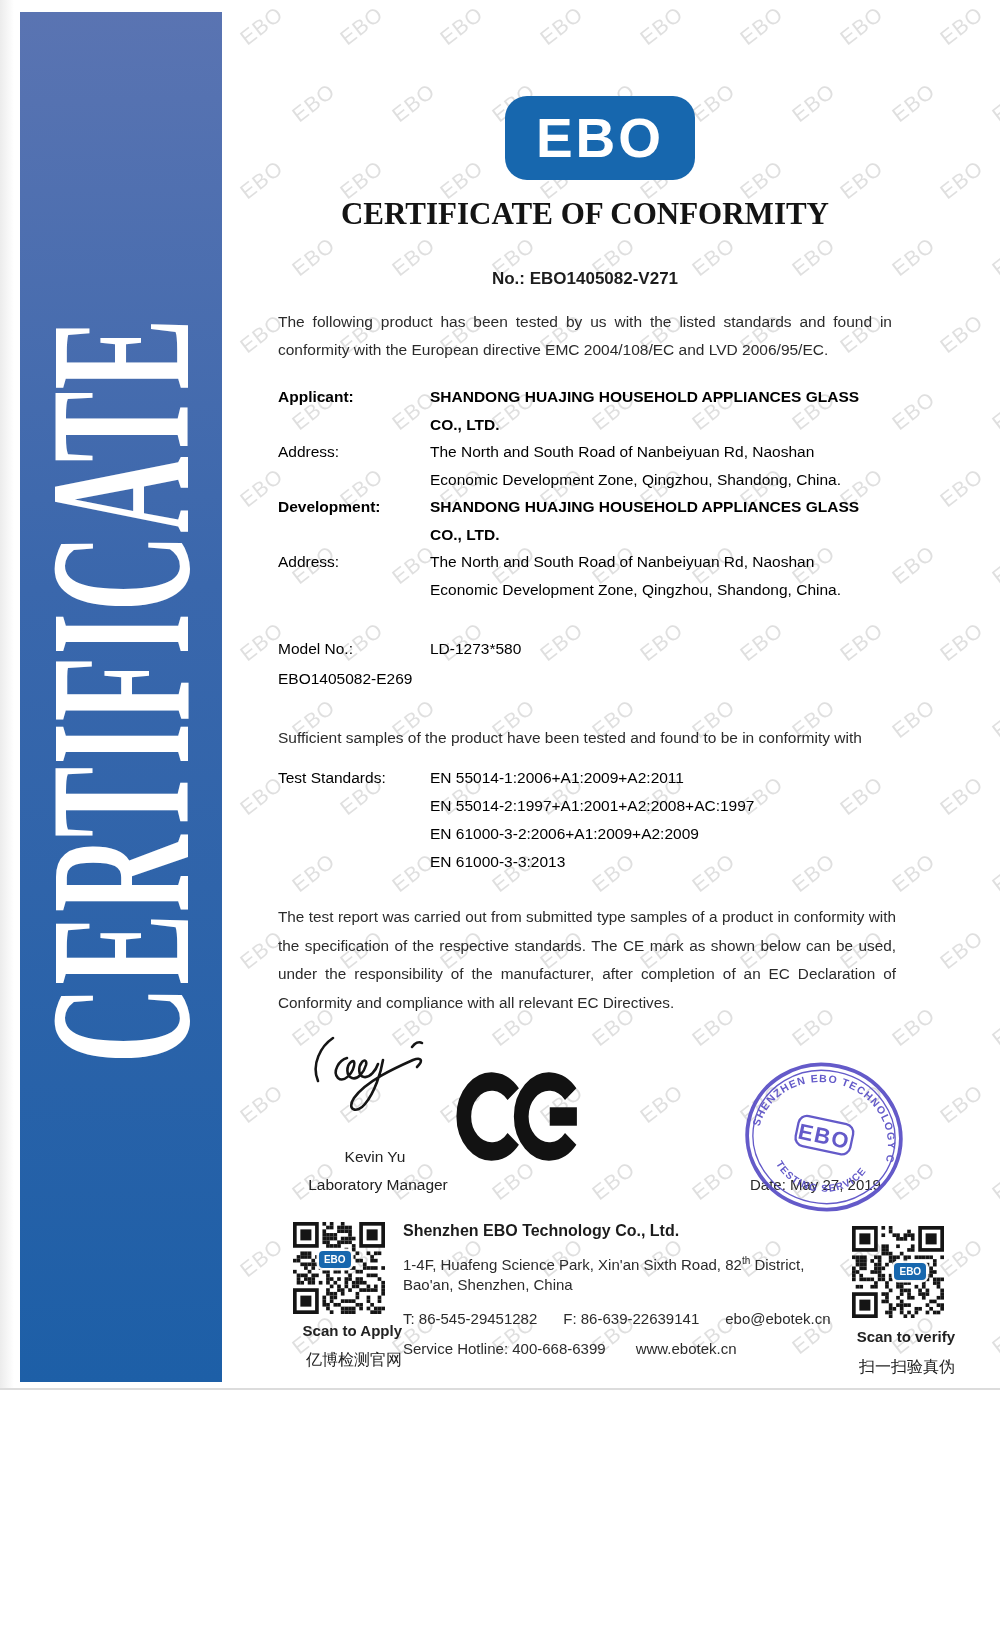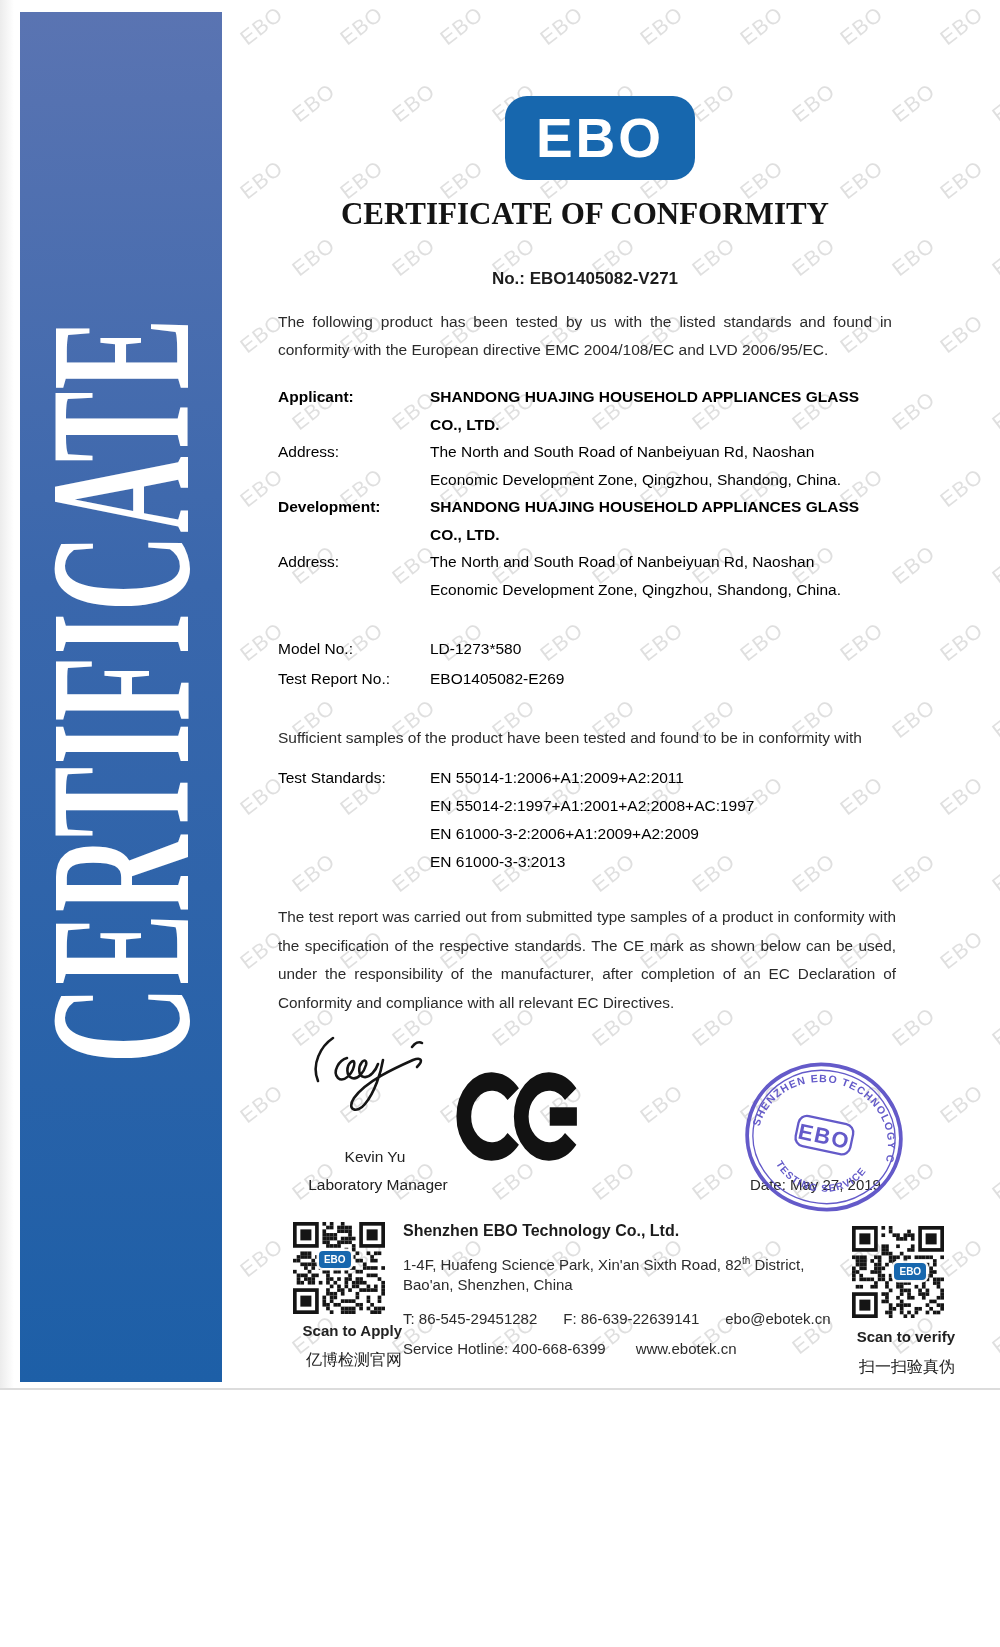--- a/index.html
+++ b/index.html
@@ -260,21 +260,20 @@
     <span class="val">
       <span class="line">The North and South Road of Nanbeiyuan Rd, Naoshan</span>
       <span class="line">Economic Development Zone, Qingzhou, Shandong, China.</span>
     </span>
   </div>
   <div class="row" style="top:635px">
     <span class="lbl">Model No.:</span>
     <span class="val">LD-1273*580</span>
   </div>
   <div class="row" style="top:665px">
-    <span class="lbl">Test Report No.:</span>
     <span class="val">
       <span class="line">EBO1405082-E269</span>
     </span>
   </div>
 
   <p class="sufficient">Sufficient samples of the product have been tested and found to be in conformity with</p>
 
   <div class="row" style="top:764px">
     <span class="lbl">Test Standards:</span>
     <span class="val">

